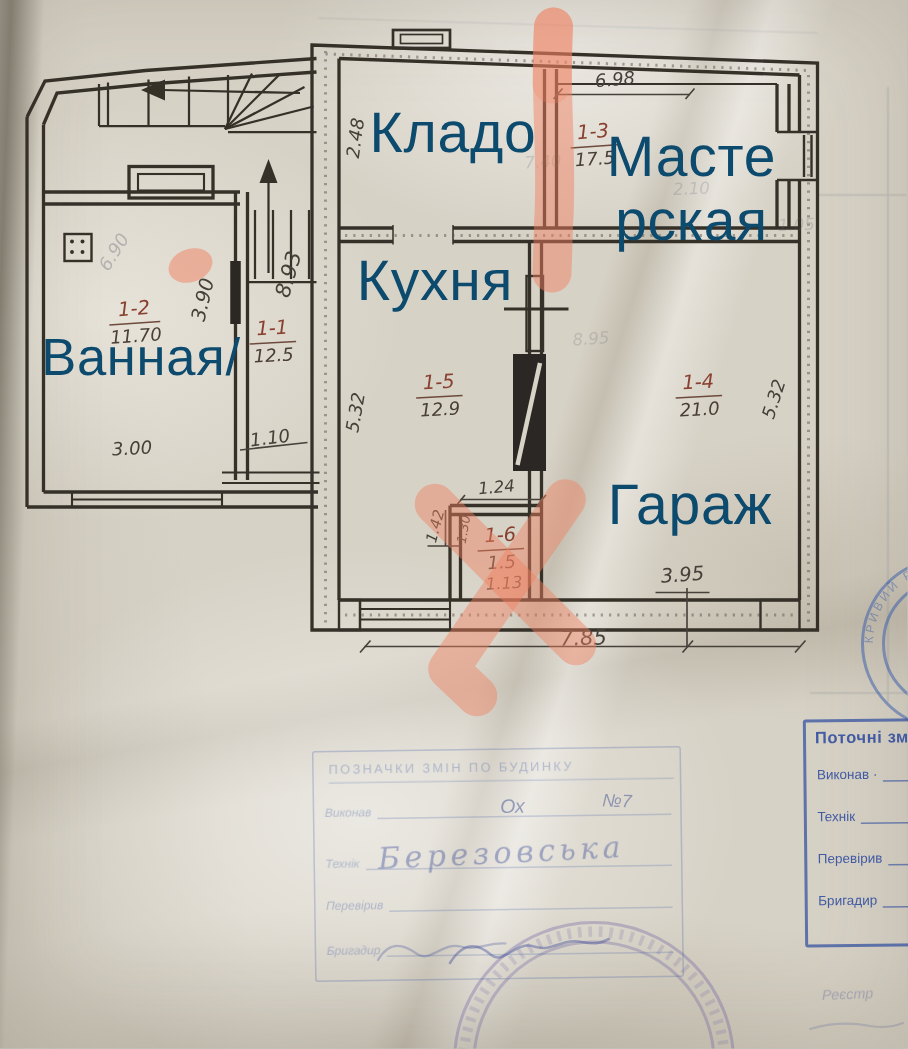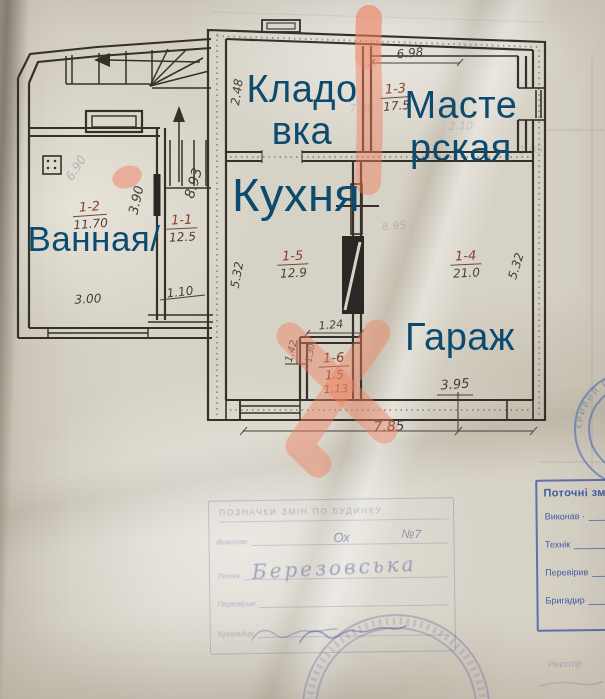--- a/index.html
+++ b/index.html
@@ -264,27 +264,26 @@
     <path d="M369,18 L368,56" stroke-width="26" opacity=".28"></path>
     <path d="M290,336 L384,430" stroke-width="27" opacity=".45"></path>
     <path d="M377,333 L299,446 L318,464" stroke-width="27" opacity=".45"></path>
   </g>
   <ellipse cx="127" cy="177" rx="15" ry="11" fill="#f08060" opacity=".5" transform="rotate(-20 127 177)"></ellipse>
 </svg>
 
 <div id="biglabels">
   <div class="big" style="left:237px;top:68px;width:130px;font-size:38px;line-height:42px;">
     <span>Кладо</span><br>
-    <span>вка</span>
   </div>
   <div class="big" style="left:396px;top:84px;width:130px;font-size:38px;line-height:43px;">
     <span>Масте</span><br>
     <span>рская</span>
   </div>
-  <div class="big" style="left:232px;top:167px;width:116px;font-size:47px;">Кухня</div>
+  <div class="big" style="left:232px;top:167px;width:116px;font-size:38px;">Кухня</div>
   <div class="big" style="left:10px;top:216px;width:168px;font-size:35px;line-height:46px;">
     <span>Ванная/</span><br>
   </div>
   <div class="big" style="left:401px;top:316px;width:118px;font-size:38px;">Гараж</div>
 </div>
 
 <svg id="stampsvg" width="605" height="699" viewBox="0 0 605 699">
   <defs>
     <path id="sealArc" d="M632,429 m-50,0 a50,50 0 1,1 100,0 a50,50 0 1,1 -100,0"></path>
   </defs>

